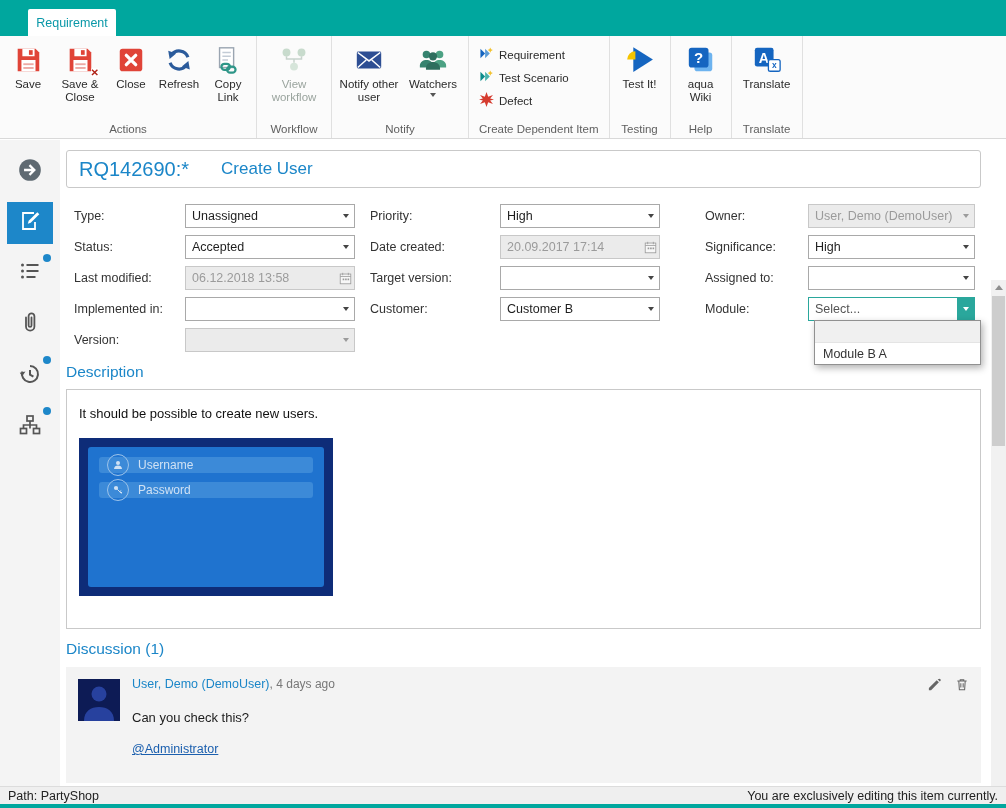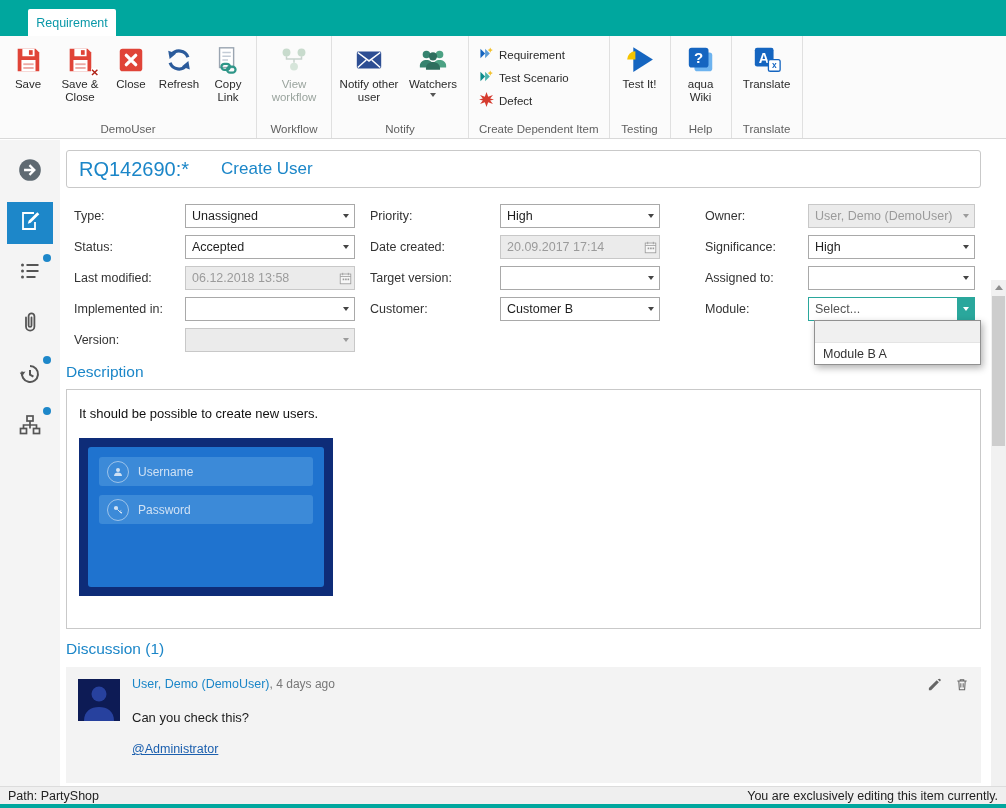--- a/index.html
+++ b/index.html
@@ -56,21 +56,21 @@
   .popup{position:absolute;left:0;top:23px;width:165px;background:#fff;border:1px solid #919191;box-shadow:2px 3px 7px rgba(0,0,0,.3);z-index:10;margin-left:6px;}
   .opt-empty{height:17px;background:#f0f0f0;border-bottom:1px solid #e4e4e4;}
   .opt{height:21px;display:flex;align-items:center;padding:0 8px;font-size:12.5px;color:#333;cursor:default;}
 
   .sec-heading{margin:11px 0 0 6px;font-size:15.5px;color:#1b86c8;}
   .desc-box{margin:8px 10px 0 6px;height:240px;border:1px solid #c9c9c9;background:#fff;padding:16px 12px 0;box-sizing:border-box;}
   .desc-text{font-size:13px;color:#111;}
 
   .login-card{margin-top:17px;width:254px;height:158px;background:#0e2c78;padding:9px;box-sizing:border-box;}
   .login-inner{position:relative;width:100%;height:100%;background:#1f73cf;border-radius:3px;padding:10px 11px;box-sizing:border-box;}
-  .login-field{display:flex;align-items:center;gap:9px;height:29px;background:#3c8ad8;border-radius:3px;margin-bottom:9px;padding:0 8px;}
+  .login-field{display:flex;align-items:center;gap:9px;height:16px;background:#3c8ad8;border-radius:3px;margin-bottom:9px;padding:0 8px;}
   .fld-ic{width:20px;height:20px;border:1px solid #9cc3ea;border-radius:50%;display:flex;align-items:center;justify-content:center;flex:0 0 auto;}
   .login-ph{font-size:12px;color:#cfe1f4;}
   .login-btn{position:absolute;left:11px;right:11px;bottom:9px;height:32px;background:#fff;border-radius:3px;display:flex;align-items:center;justify-content:center;
              font-size:13px;letter-spacing:1px;color:#2f80c9;box-shadow:0 1px 3px rgba(0,0,0,.35);}
 
   .disc-box{margin:9px 10px 0 6px;height:116px;background:#f3f3f3;position:relative;padding:10px 14px;box-sizing:border-box;}
   .avatar{position:absolute;left:12px;top:12px;width:42px;height:42px;}
   .c-author-line{margin-left:52px;font-size:12.5px;}
   .c-author{color:#1b86c8;cursor:pointer;}
   .c-time{color:#777;font-size:12px;}
@@ -159,21 +159,21 @@
                 <path d="M10 8h9M10 12h9M10 16h6" stroke="#c3ccd6" stroke-width="1.5"></path>
                 <g stroke="#2e9688" stroke-width="2.4" fill="none">
                   <rect x="9" y="20" width="9" height="6.5" rx="3.2"></rect>
                   <rect x="15" y="23" width="9" height="6.5" rx="3.2"></rect>
                 </g>
               </svg>
           </span>
           <span>Copy Link</span>
         </div>
       </div>
-      <div class="rlabel">DemoUser</div>
+      <div class="rlabel">Actions</div>
     </div>
 
     <div class="rgroup">
       <div class="rbuttons">
         <div class="bigbtn disabled" style="width:62px">
           <span class="bicon">
             <svg width="30" height="30" viewBox="0 0 32 32" opacity="0.55">
                 <path d="M8 12v3h16v-3M16 15v4" stroke="#9fb4a8" fill="none" stroke-width="1.6"></path>
                 <circle cx="8" cy="8" r="4.2" fill="#9fc2a8"></circle>
                 <circle cx="24" cy="8" r="4.2" fill="#9fc2a8"></circle>

